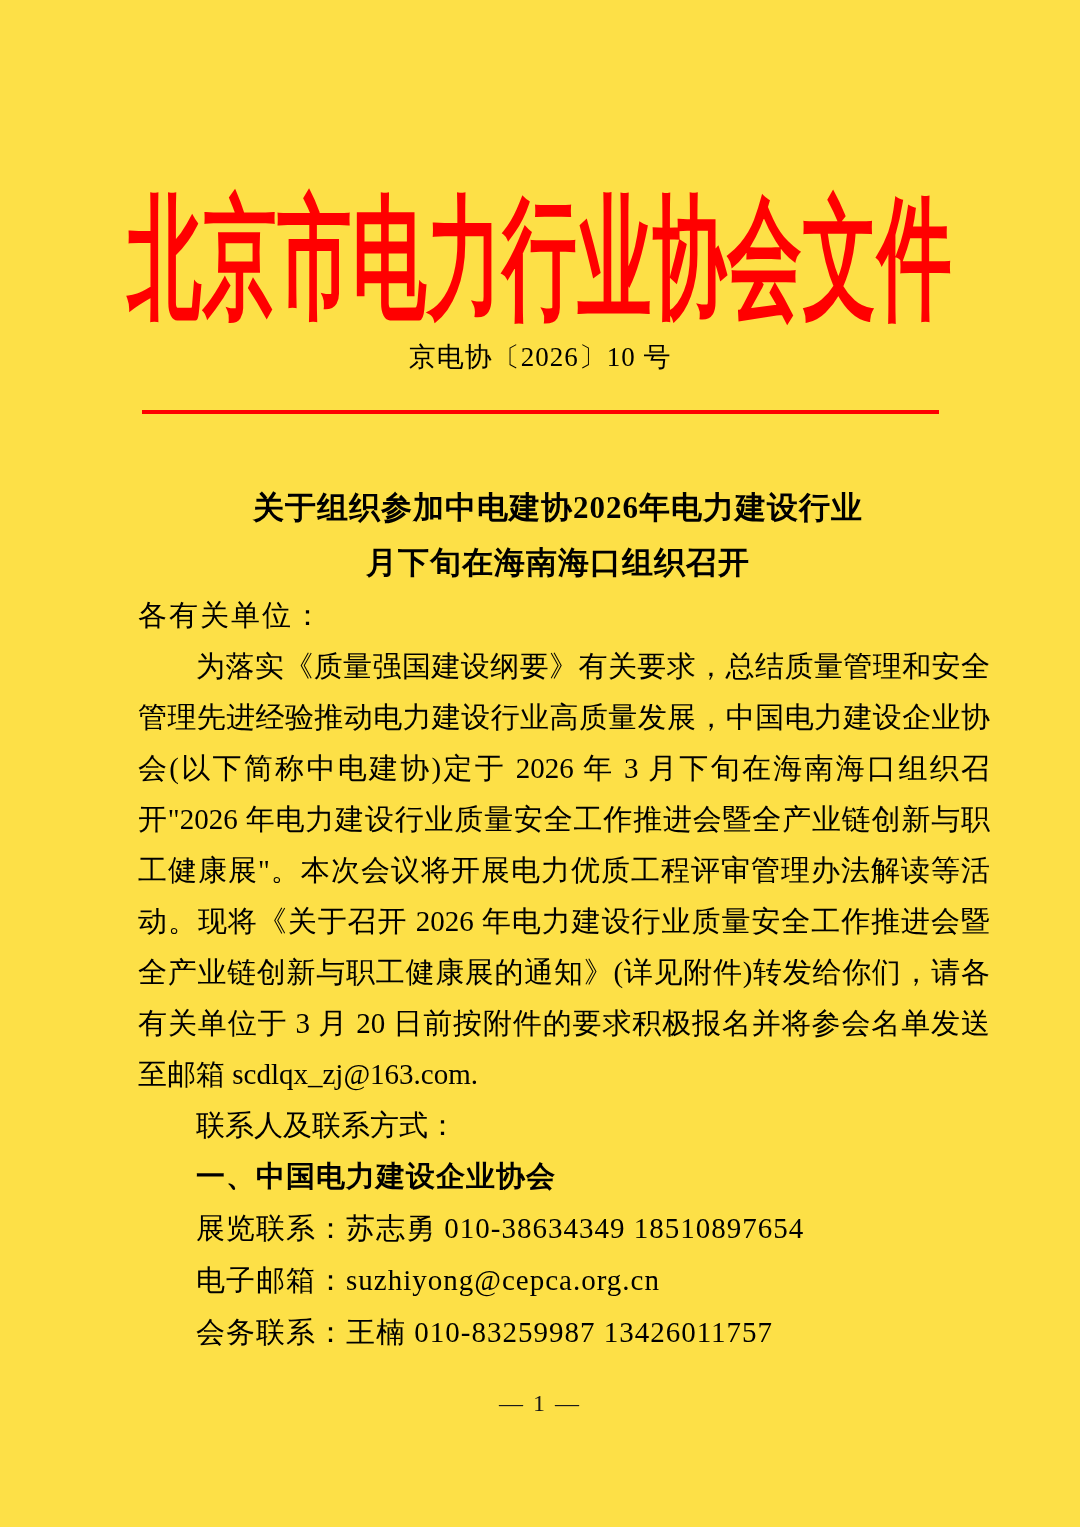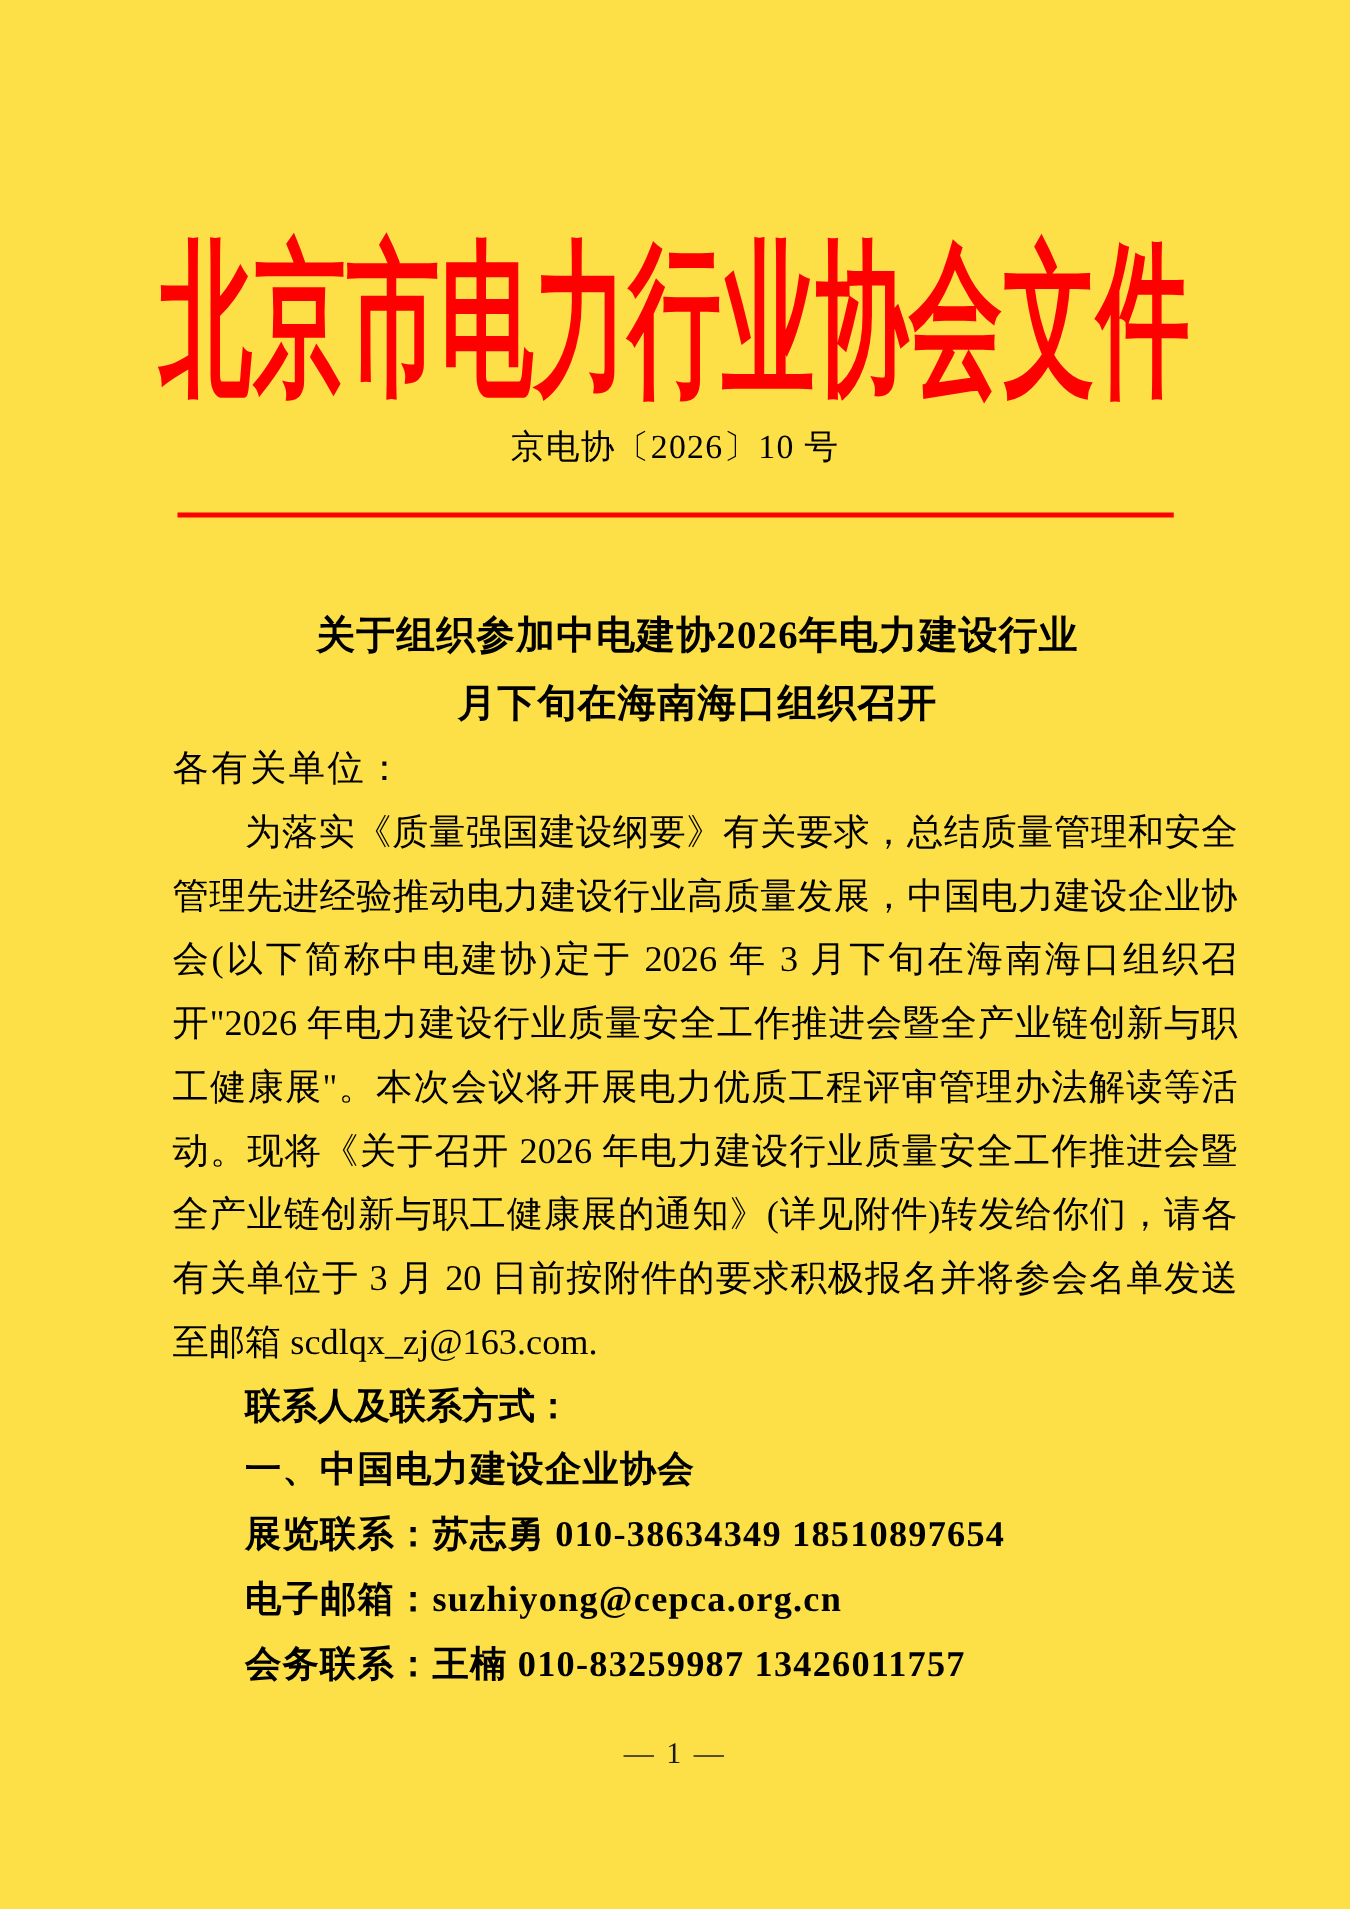--- a/index.html
+++ b/index.html
@@ -64,21 +64,21 @@
     width: 852px;
     font-size: 29px;
     line-height: 51px;
   }
   .salutation { letter-spacing: 2px; }
   .body-para {
     text-align: justify;
     text-justify: inter-character;
     text-indent: 58px;
   }
-  .indent { padding-left: 58px; font-weight: bold; }
+  .indent { padding-left: 58px; }
   .section-heading {
     font-weight: bold;
     font-family: "Liberation Sans", "DejaVu Sans", sans-serif;
     letter-spacing: 1px;
   }
   .contact-line { line-height: 52px; letter-spacing: 1px; }
   .footer-pagenum {
     position: absolute;
     left: 0; right: 0;
     top: 1390px;

